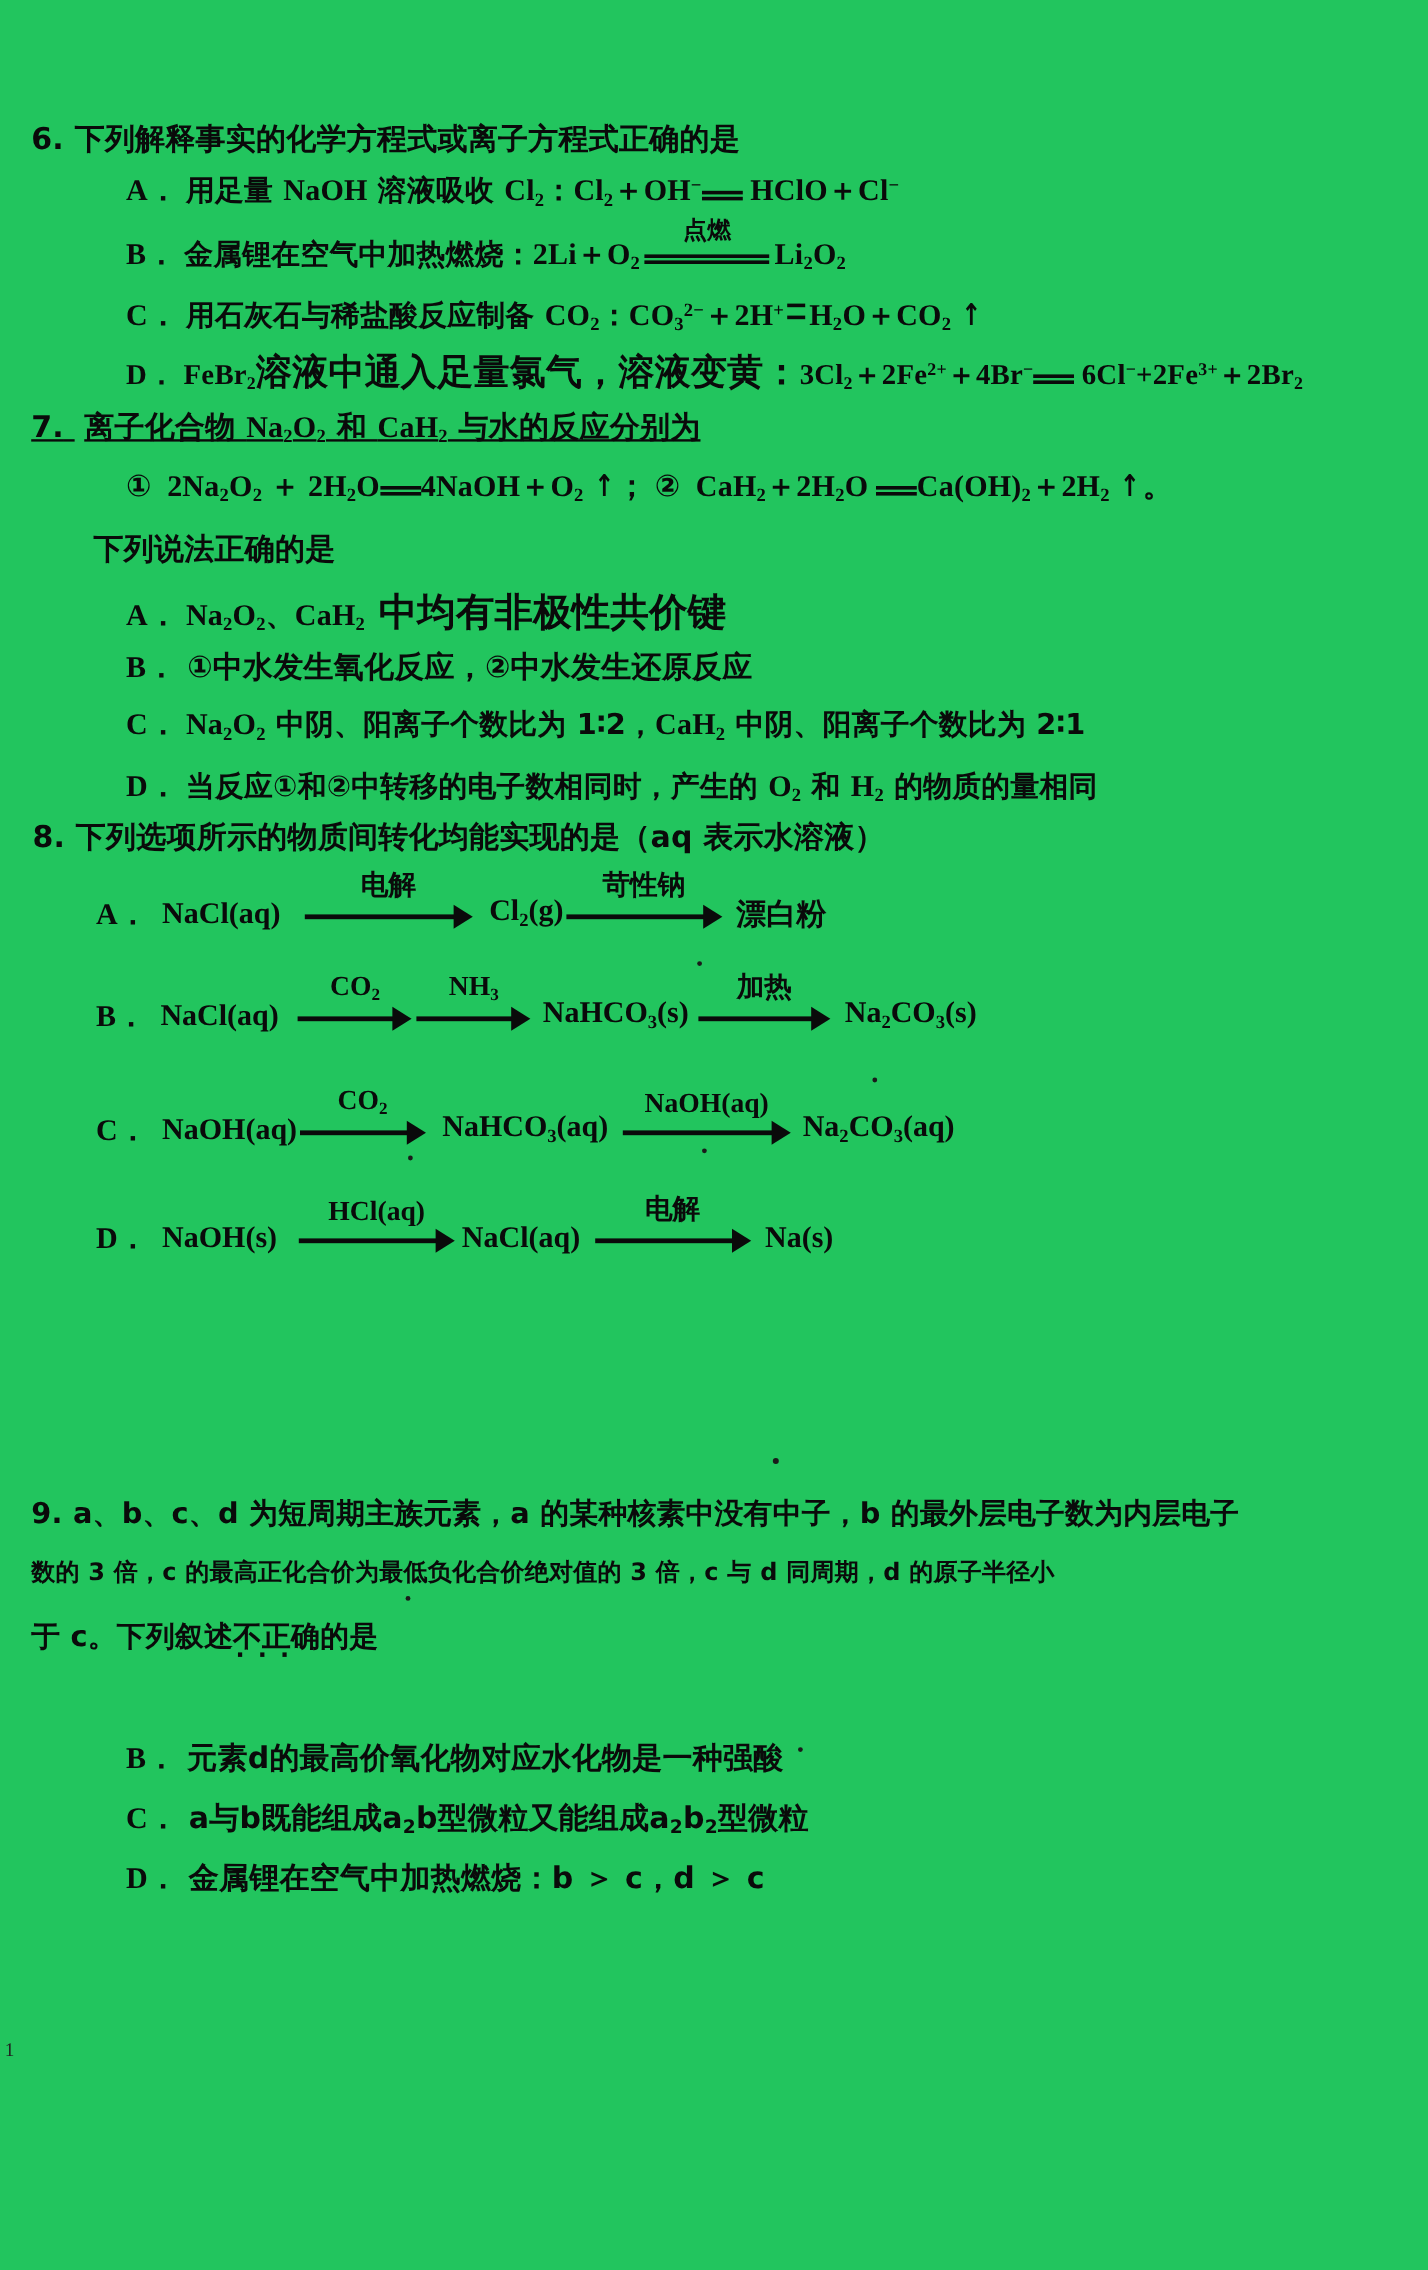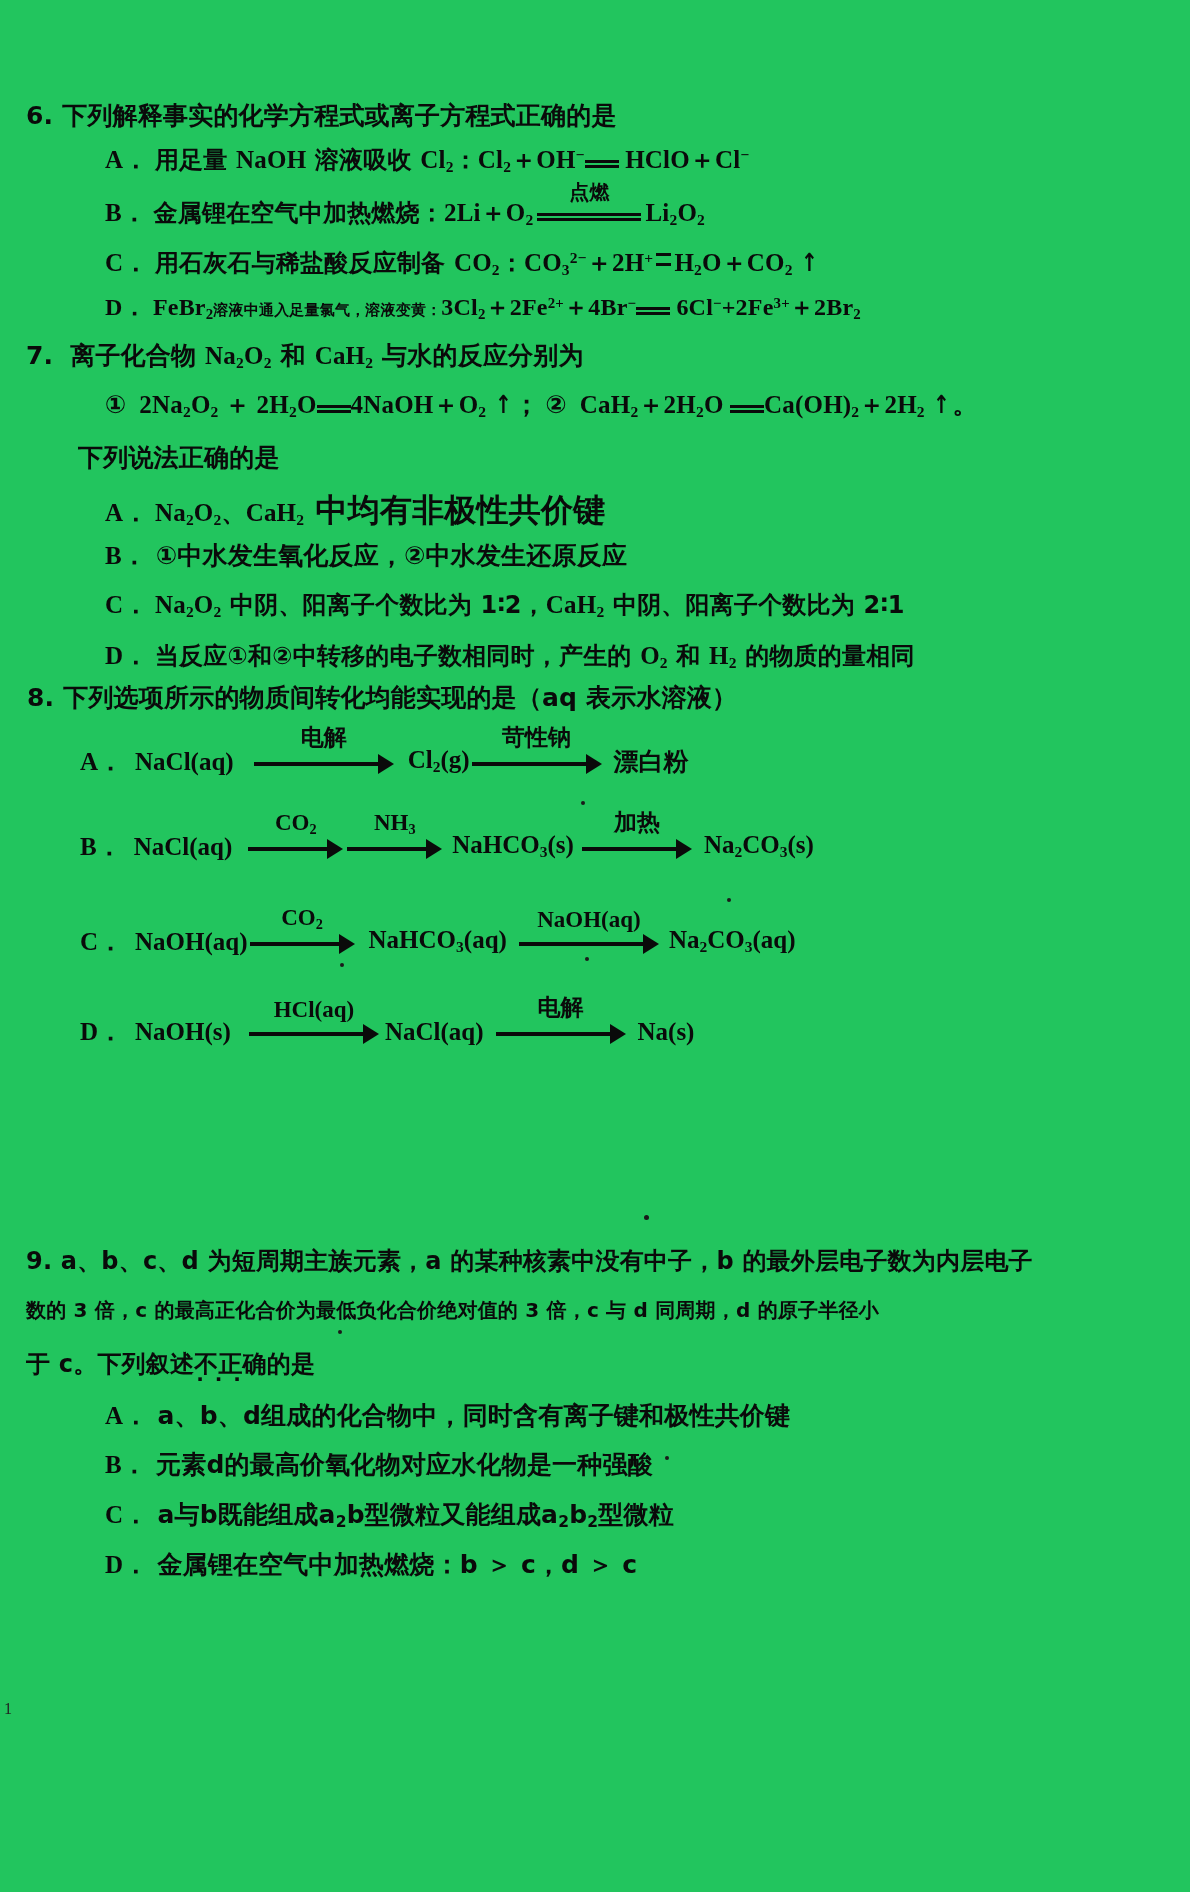--- a/index.html
+++ b/index.html
@@ -221,24 +221,24 @@
     <span class="cn" style="font-size:24px;">金属锂在空气中加热燃烧：</span><span class="lat">2Li＋O<sub>2</sub></span><span class="cond-eq"><span class="lbl">点燃</span></span><span class="lat">Li<sub>2</sub>O<sub>2</sub></span>
   </div>
 
   <div class="blk opt" style="left:105px; top:250px;">
     <span class="lat">C．</span>
     <span class="cn" style="font-size:24px;">用石灰石与稀盐酸反应制备 </span><span class="lat">CO<sub>2</sub></span><span class="cn" style="font-size:24px;">：</span><span class="lat">CO<sub>3</sub><sup>2−</sup>＋2H<sup>+</sup></span><span class="eqs-small"></span><span class="lat">H<sub>2</sub>O＋CO<sub>2</sub> <span class="gas">↑</span></span>
   </div>
 
   <div class="blk opt" style="left:105px; top:295px; font-size:24px;">
     <span class="lat">D．</span>
-    <span class="lat">FeBr<sub>2</sub></span><span class="cn" style="font-size:15px;">溶液中通入足量氯气，溶液变黄：</span><span class="lat">3Cl<sub>2</sub>＋2Fe<sup>2+</sup>＋4Br<sup>−</sup></span><span class="eqs"></span><span class="lat">&nbsp;6Cl<sup>−</sup>+2Fe<sup>3+</sup>＋2Br<sub>2</sub></span>
-  </div>
-
-  <div class="blk stem cn" style="left:26px; top:343px;">
+    <span class="lat">FeBr<sub>2</sub></span><span class="cn" style="font-size:30px;">溶液中通入足量氯气，溶液变黄：</span><span class="lat">3Cl<sub>2</sub>＋2Fe<sup>2+</sup>＋4Br<sup>−</sup></span><span class="eqs"></span><span class="lat">&nbsp;6Cl<sup>−</sup>+2Fe<sup>3+</sup>＋2Br<sub>2</sub></span>
+  </div>
+
+  <div class="blk stem cn" style="left:26px; top:343px;text-decoration:underline;">
     <span>7.</span>
     <span style="display:inline-block;width:8px;"></span><span class="cn">离子化合物 </span><span class="lat">Na<sub>2</sub>O<sub>2</sub></span><span class="cn"> 和 </span><span class="lat">CaH<sub>2</sub></span><span class="cn"> 与水的反应分别为</span>
   </div>
 
   <div class="blk opt" style="left:105px; top:392px;">
     <span class="cn">①</span>
     <span class="lat">&nbsp;2Na<sub>2</sub>O<sub>2</sub> ＋ 2H<sub>2</sub>O</span><span class="eqs"></span><span class="lat">4NaOH＋O<sub>2</sub> <span class="gas">↑</span></span><span class="cn">；</span>
     <span class="cn">②</span>
     <span class="lat">&nbsp;CaH<sub>2</sub>＋2H<sub>2</sub>O&nbsp;</span><span class="eqs"></span><span class="lat">Ca(OH)<sub>2</sub>＋2H<sub>2</sub> <span class="gas">↑</span></span><span class="cn">。</span>
   </div>
@@ -344,24 +344,20 @@
   </div>
 
   <div class="blk stem cn" style="left:26px; top:1249px; font-size:24px;">9. a、b、c、d 为短周期主族元素，a 的某种核素中没有中子，b 的最外层电子数为内层电子</div>
 
   <div class="blk stem cn" style="left:26px; top:1300px; font-size:20px;">数的 3 倍，c 的最高正化合价为最低负化合价绝对值的 3 倍，c 与 d 同周期，d 的原子半径小</div>
 
   <div class="blk stem cn" style="left:26px; top:1352px; font-size:24px;">
     <span>于 c。下列叙述</span><span class="dotted">不正确</span><span>的是</span>
   </div>
 
-  <div class="blk opt cn" style="left:105px; top:1403px;">
-    <span class="lat">A．</span>
-    <span>a、b、d组成的化合物中，同时含有离子键和极性共价键</span>
-  </div>
 
   <div class="blk opt cn" style="left:105px; top:1452px;">
     <span class="lat">B．</span>
     <span>元素d的最高价氧化物对应水化物是一种强酸</span>
   </div>
 
   <div class="blk opt cn" style="left:105px; top:1502px;">
     <span class="lat">C．</span>
     <span>a与b既能组成a<sub>2</sub>b型微粒又能组成a<sub>2</sub>b<sub>2</sub>型微粒</span>
   </div>

